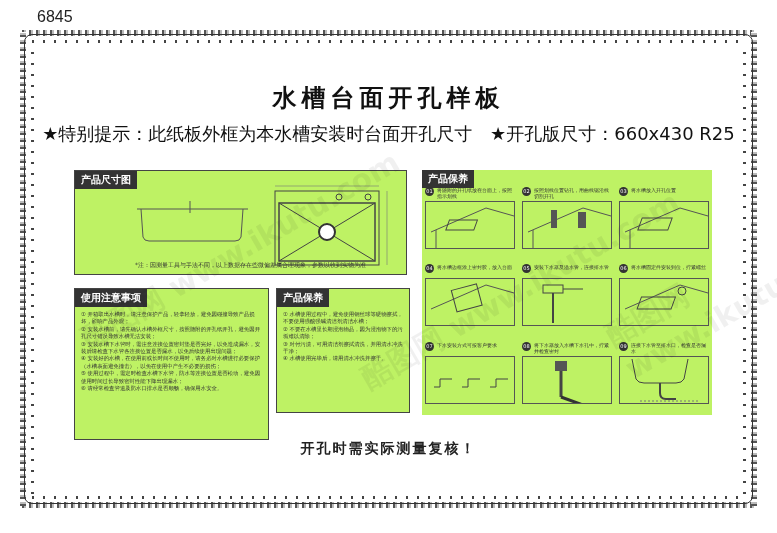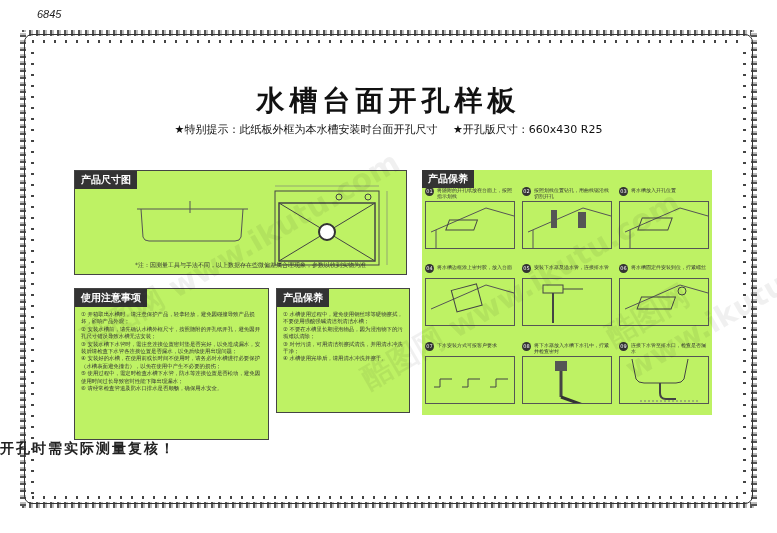--- a/index.html
+++ b/index.html
@@ -1,63 +1,63 @@
 <!DOCTYPE html>
 <html><head>
 <meta charset="utf-8">
 <style>
   * { box-sizing: border-box; margin: 0; padding: 0; }
   body { width: 777px; height: 533px; background: #fff; position: relative; overflow: hidden;
          font-family: "DejaVu Sans", "Liberation Sans", sans-serif; color: #222; }
-  .code { position: absolute; left: 37px; top: 8px; font-size: 11px; color: #222;
-          font-family: "Liberation Sans", sans-serif; font-style: italic; }
+  .code { position: absolute; left: 37px; top: 8px; font-size: 16px; color: #222;
+          font-family: "Liberation Sans", sans-serif; }
   .ruler-top { position: absolute; left: 22px; top: 30px; width: 735px; height: 6px;
     background: repeating-linear-gradient(90deg, #555 0 2px, #bbb 2px 4px, #fff 4px 7px); }
   .ruler-bottom { position: absolute; left: 22px; top: 502px; width: 735px; height: 6px;
     background: repeating-linear-gradient(90deg, #555 0 2px, #bbb 2px 4px, #fff 4px 7px); }
   .ruler-left { position: absolute; left: 20px; top: 32px; width: 6px; height: 474px;
     background: repeating-linear-gradient(0deg, #555 0 2px, #bbb 2px 4px, #fff 4px 7px); }
   .ruler-right { position: absolute; left: 751px; top: 32px; width: 6px; height: 474px;
     background: repeating-linear-gradient(0deg, #555 0 2px, #bbb 2px 4px, #fff 4px 7px); }
   .frame { position: absolute; left: 24px; top: 34px; width: 729px; height: 470px;
     border: 1px solid #333; border-radius: 8px; }
   .ticks-top { position: absolute; left: 32px; top: 40px; width: 712px; height: 3px;
     background: repeating-linear-gradient(90deg, #444 0 2px, transparent 2px 11px); }
   .ticks-bottom { position: absolute; left: 32px; top: 496px; width: 712px; height: 3px;
     background: repeating-linear-gradient(90deg, #444 0 2px, transparent 2px 11px); }
   .ticks-left { position: absolute; left: 31px; top: 44px; width: 3px; height: 450px;
     background: repeating-linear-gradient(0deg, #444 0 2px, transparent 2px 11px); }
   .ticks-right { position: absolute; left: 743px; top: 44px; width: 3px; height: 450px;
     background: repeating-linear-gradient(0deg, #444 0 2px, transparent 2px 11px); }
 
   .title { position: absolute; left: 0; width: 777px; top: 82px; text-align: center;
-    font-size: 28px; font-weight: bold; letter-spacing: 5px; color: #111; }
+    font-size: 24px; font-weight: bold; letter-spacing: 5px; color: #111; }
   .subtitle { position: absolute; left: 0; width: 777px; top: 122px; text-align: center;
-    font-size: 11px; color: #111; }
+    font-size: 18px; color: #111; }
   .subtitle span { margin: 0 6px; }
 
   .box { position: absolute; border: 1px solid #444; background: #bef264; }
   .tag { position: absolute; left: 0; top: 0; background: #333; color: #fff;
     font-size: 10px; font-weight: bold; padding: 2px 6px; }
   .dims { left: 74px; top: 170px; width: 333px; height: 105px; }
   .note-small { position: absolute; left: 60px; bottom: 4px; font-size: 6px; color: #333; }
 
   .usage { left: 74px; top: 288px; width: 195px; height: 152px; }
   .care { left: 276px; top: 288px; width: 134px; height: 125px; }
   .list { position: absolute; left: 6px; top: 22px; right: 6px; font-size: 5.4px; line-height: 7.4px;
     color: #333; }
 
   .steps { left: 422px; top: 170px; width: 290px; height: 245px; border: none; }
   .step { position: absolute; width: 90px; }
   .step .cap { font-size: 5px; line-height: 6px; color: #333; height: 14px; padding-left: 12px; position: relative; }
   .step .cap .num { position: absolute; left: 0; top: 0; width: 9px; height: 9px; border-radius: 50%;
     background: #333; color: #fff; font-size: 5px; text-align: center; line-height: 9px; }
   .step .pic { border: 1px solid #555; height: 48px; position: relative; overflow: hidden; }
 
-  .footer { position: absolute; left: 0; width: 777px; top: 440px; 
+  .footer { position: absolute; left: 0; width: 777px; top: 440px; text-align: center;
     font-size: 14px; font-weight: bold; letter-spacing: 2px; color: #222; }
   .wm { position: absolute; color: rgba(0,0,0,0.06); font-size: 30px; font-weight: bold;
     transform: rotate(-30deg); pointer-events: none; }
 </style>
 </head>
 <body>
 
 <div class="ruler-top"></div>
 <div class="ruler-bottom"></div>
 <div class="ruler-left"></div>

